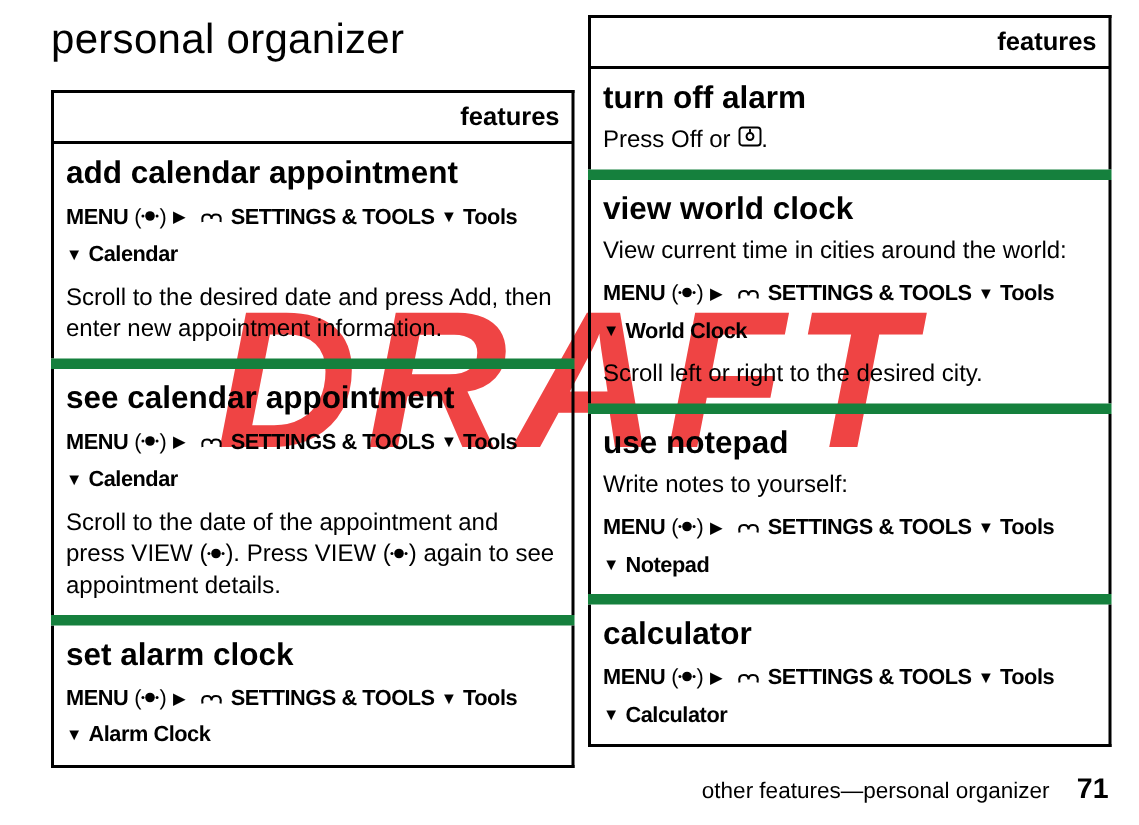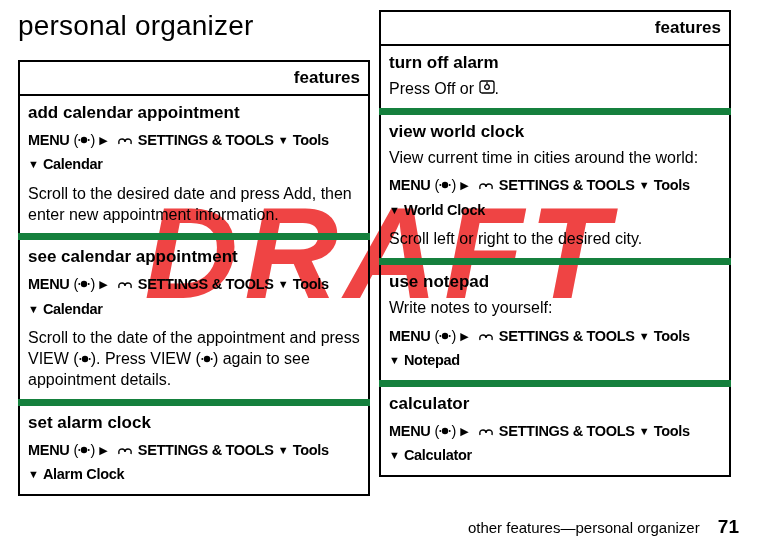--- a/index.html
+++ b/index.html
@@ -23,21 +23,21 @@
     z-index: 0;
     user-select: none;
     pointer-events: none;
     font-style: italic;
   }
   .page {
     position: relative;
     z-index: 1;
     display: flex;
     gap: 9px;
-    padding: 10px 18px 0 18px;
+    padding: 10px 18px 0 34px;
   }
   .col {
     width: 352px;
     display: flex;
     flex-direction: column;
   }
   h1 {
     font-size: 28px;
     font-weight: 400;
     margin-bottom: 18px;
@@ -57,21 +57,21 @@
   }
   table.feat td {
     padding: 6px 8px 8px 8px;
     border-top: 7px solid #15803d;
     font-size: 16px;
     line-height: 1.35;
   }
   table.feat tr:first-child td { border-top: none; }
   .row-title {
     font-weight: 700;
-    font-size: 17px;
+    font-size: 21px;
     margin-bottom: 4px;
   }
   .navline {
     font-size: 14.5px;
     line-height: 1.55;
   }
   .navline .cond { font-family: "Arial Narrow", Arial, sans-serif; font-weight: 700; font-stretch: condensed; letter-spacing: -0.3px;}
   .navline .sym { display:inline-block; vertical-align: -2px; }
   .desc { font-size: 16px; margin-top: 8px; line-height:1.3;}
   .footer {

